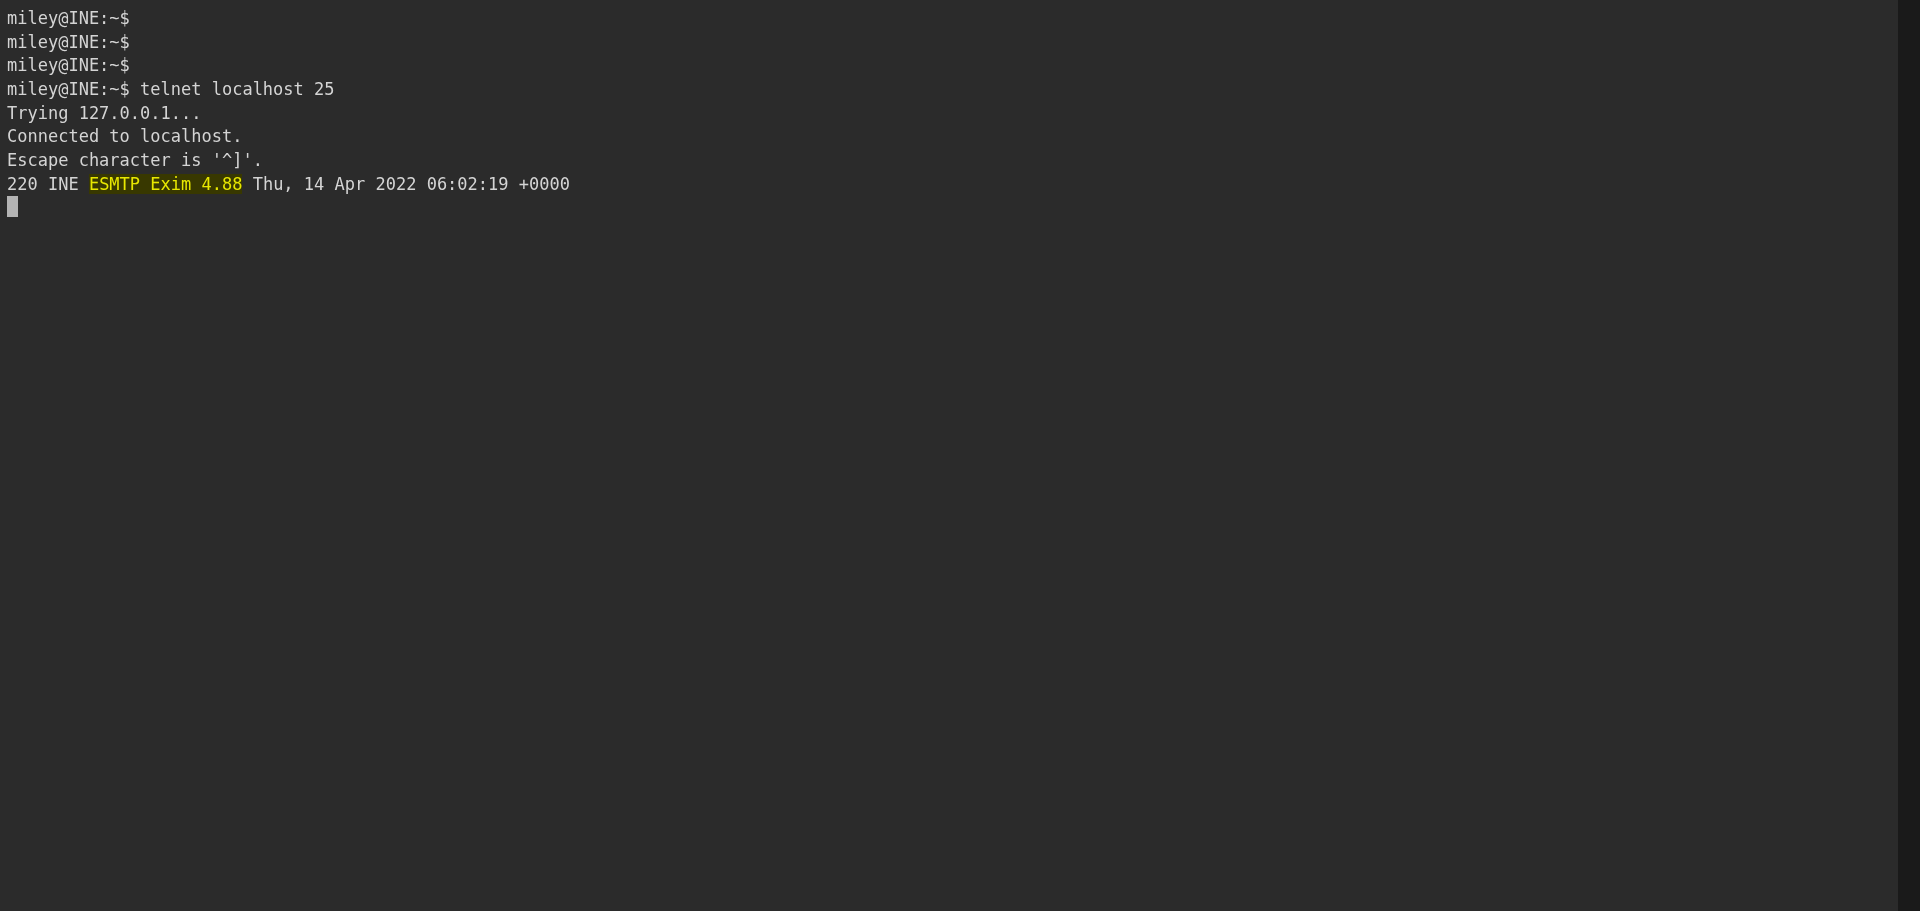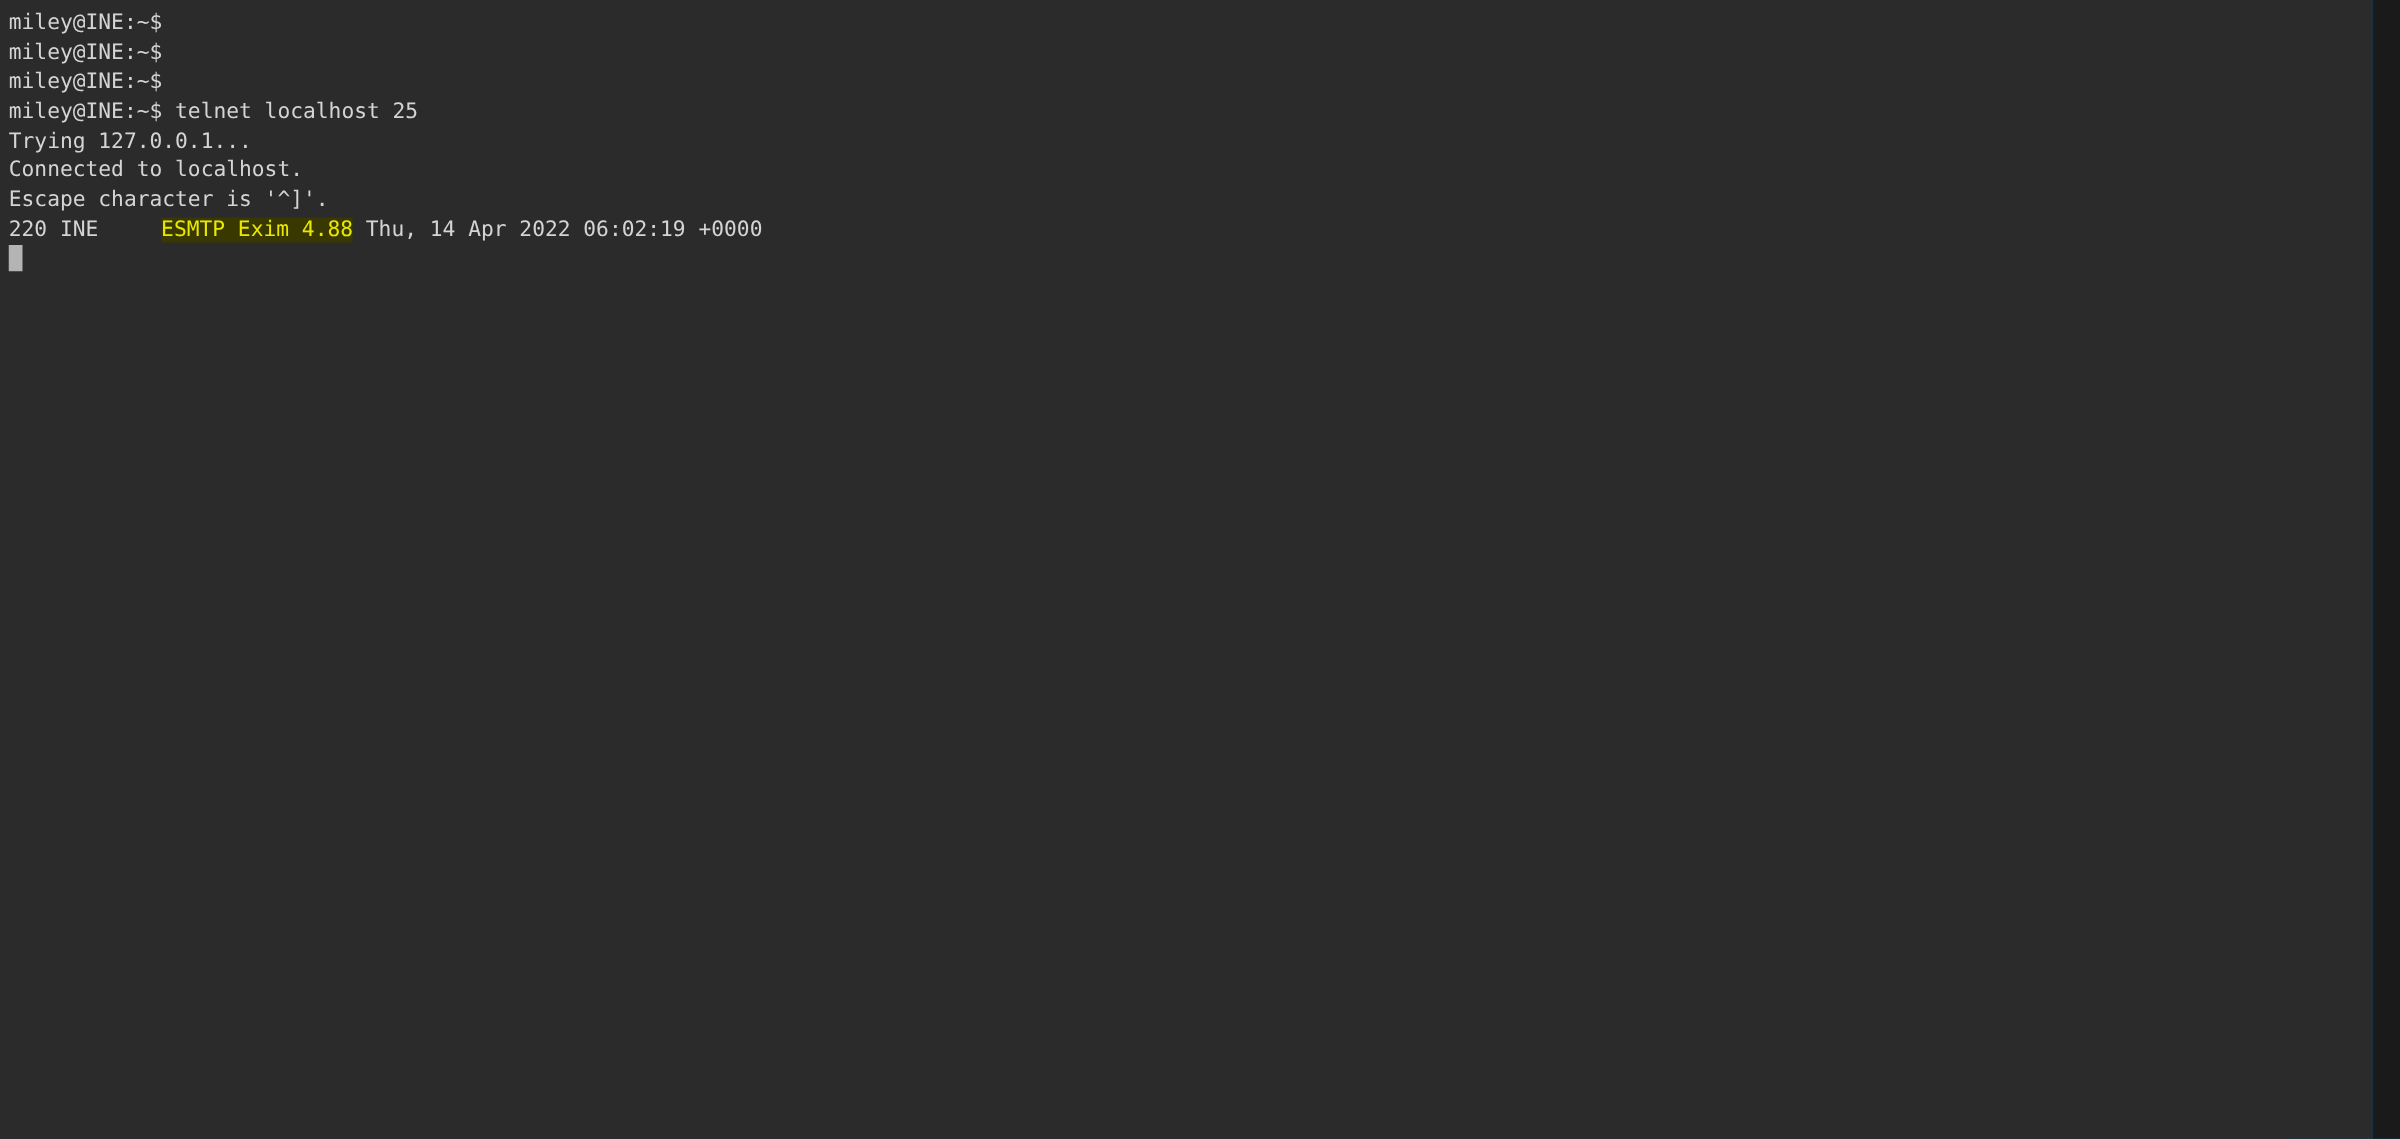--- a/index.html
+++ b/index.html
@@ -67,21 +67,20 @@
     font-family: inherit;
     font-size: inherit;
     line-height: inherit;
   }
 
   .seg-default { color: #d4d4d4; }
 
   .seg-highlight {
     color: #e8e800;
     background: #383800;
-    margin-left: 40px;
   }
 
   #cursor-block {
     position: absolute;
     left: 7px;
     top: 196px;
     width: 11px;
     height: 21px;
     background: #b4b4b4;
   }

